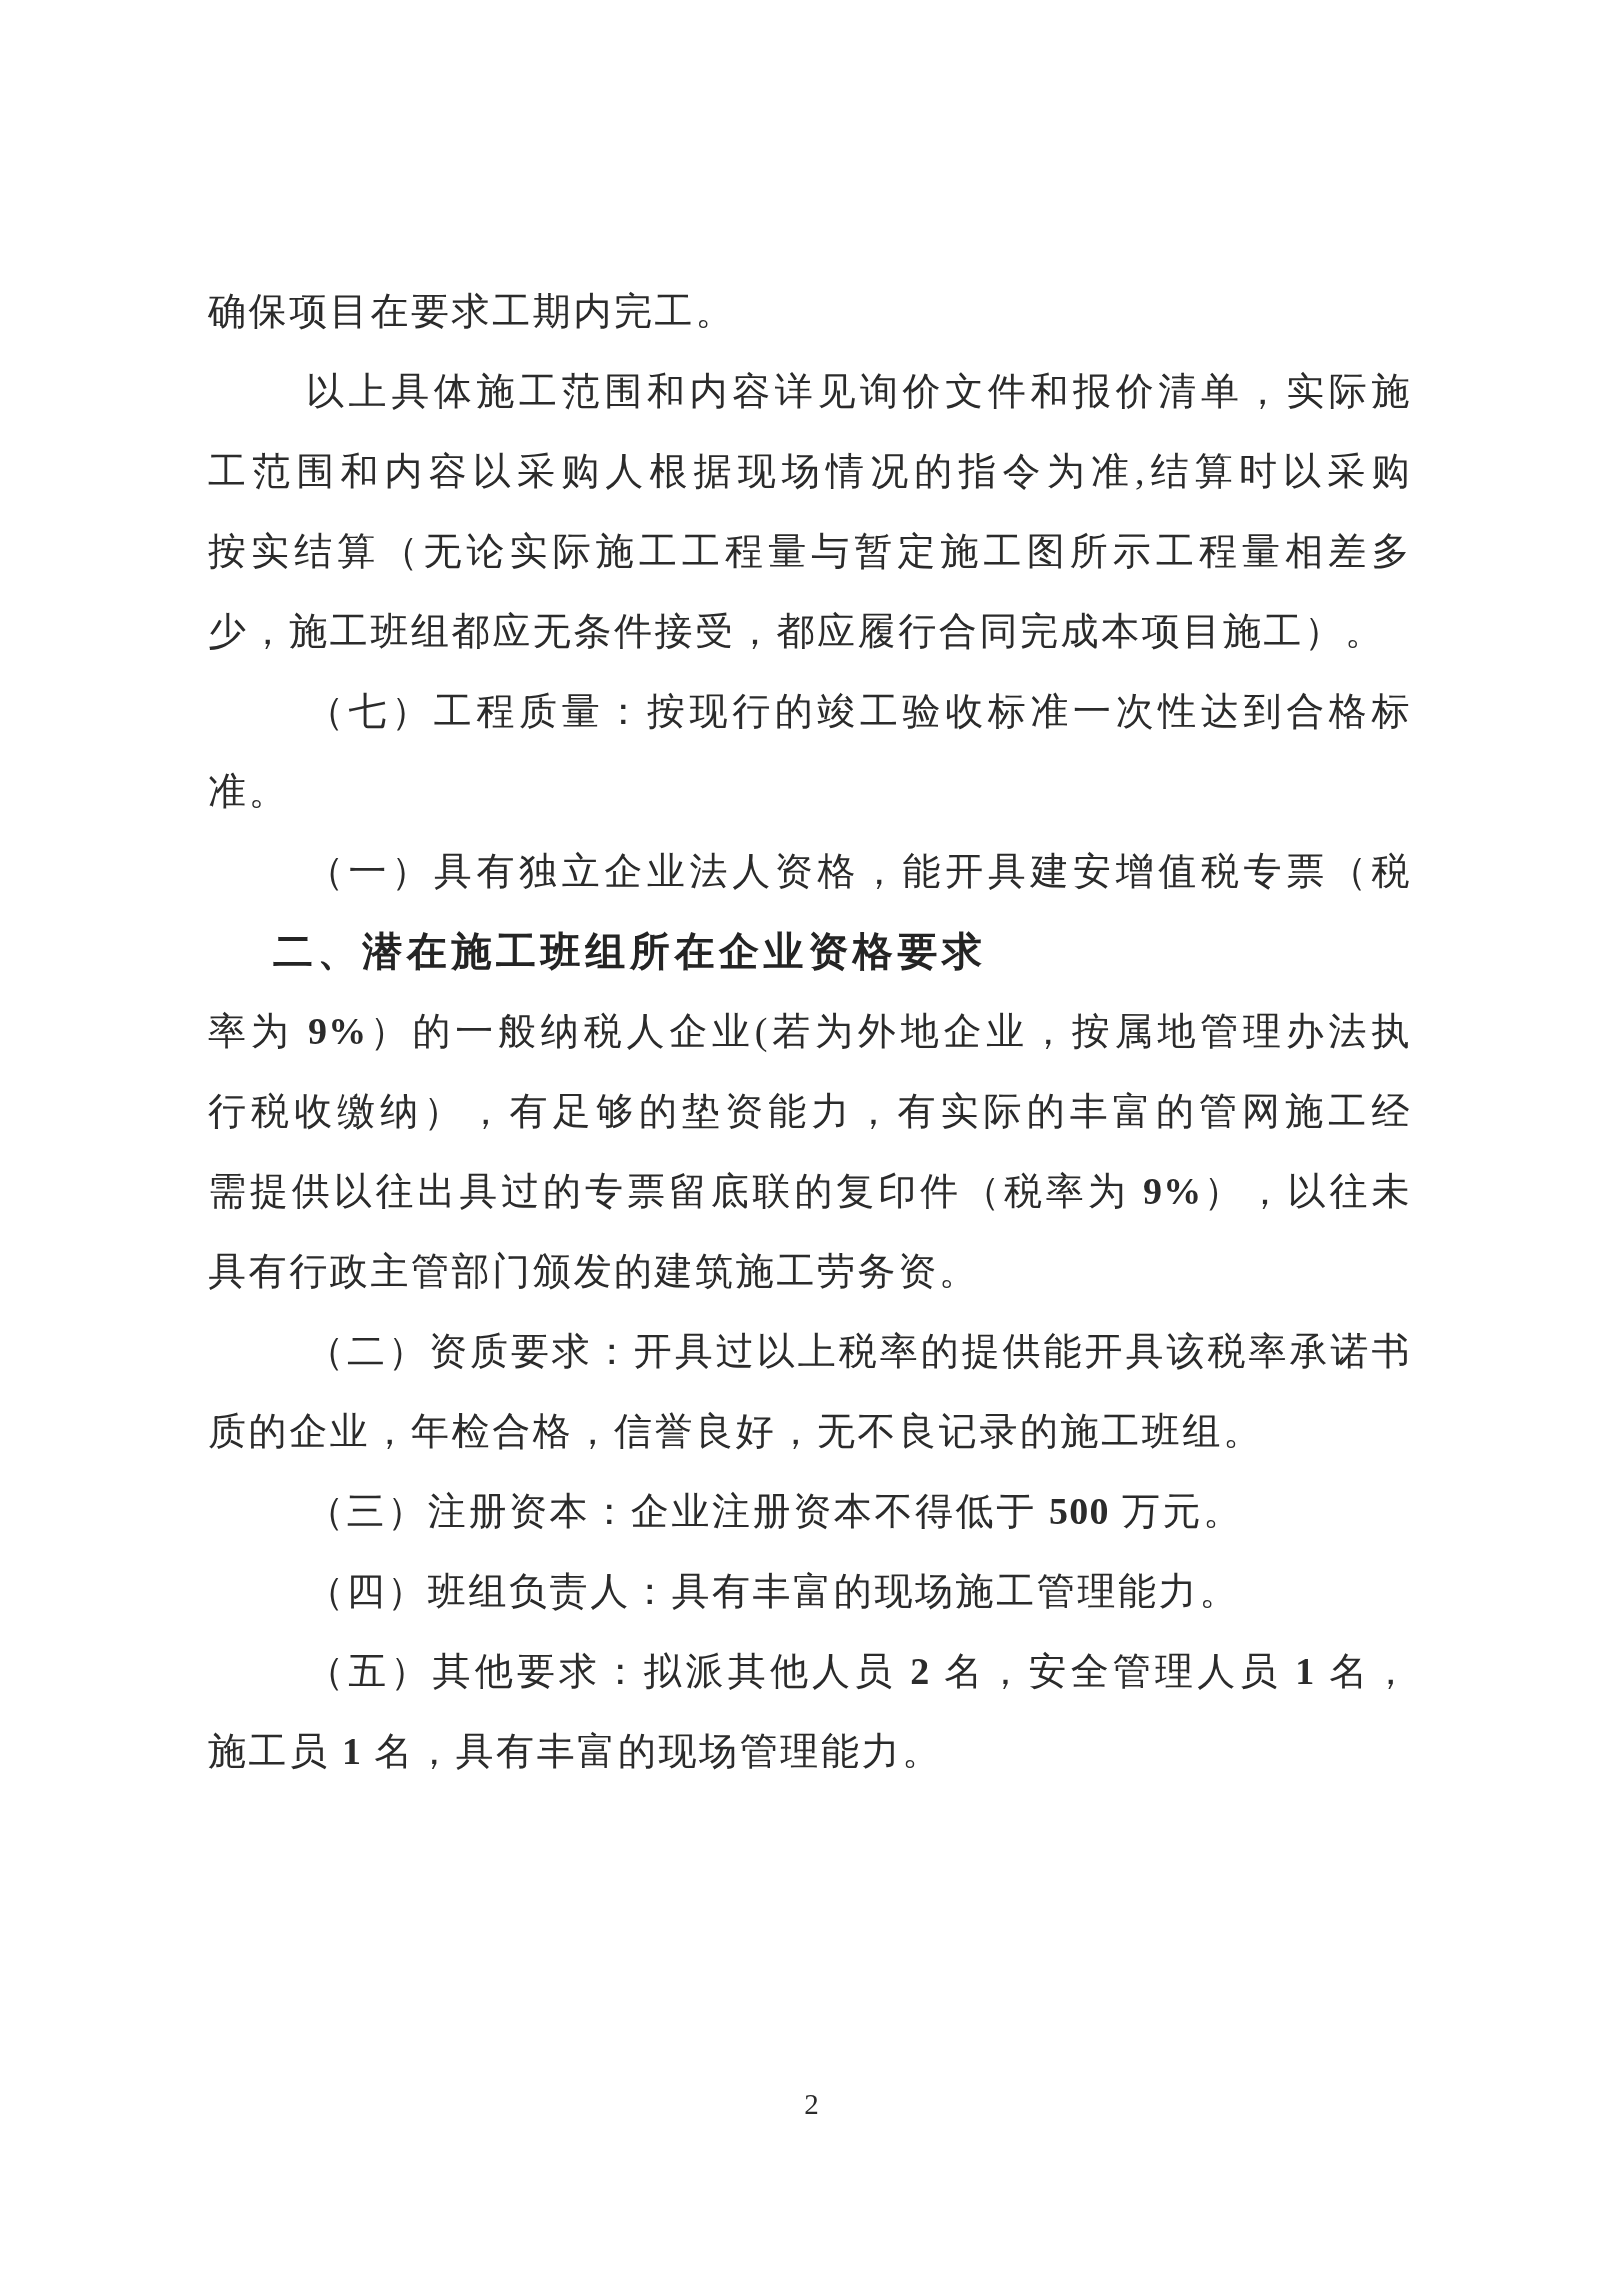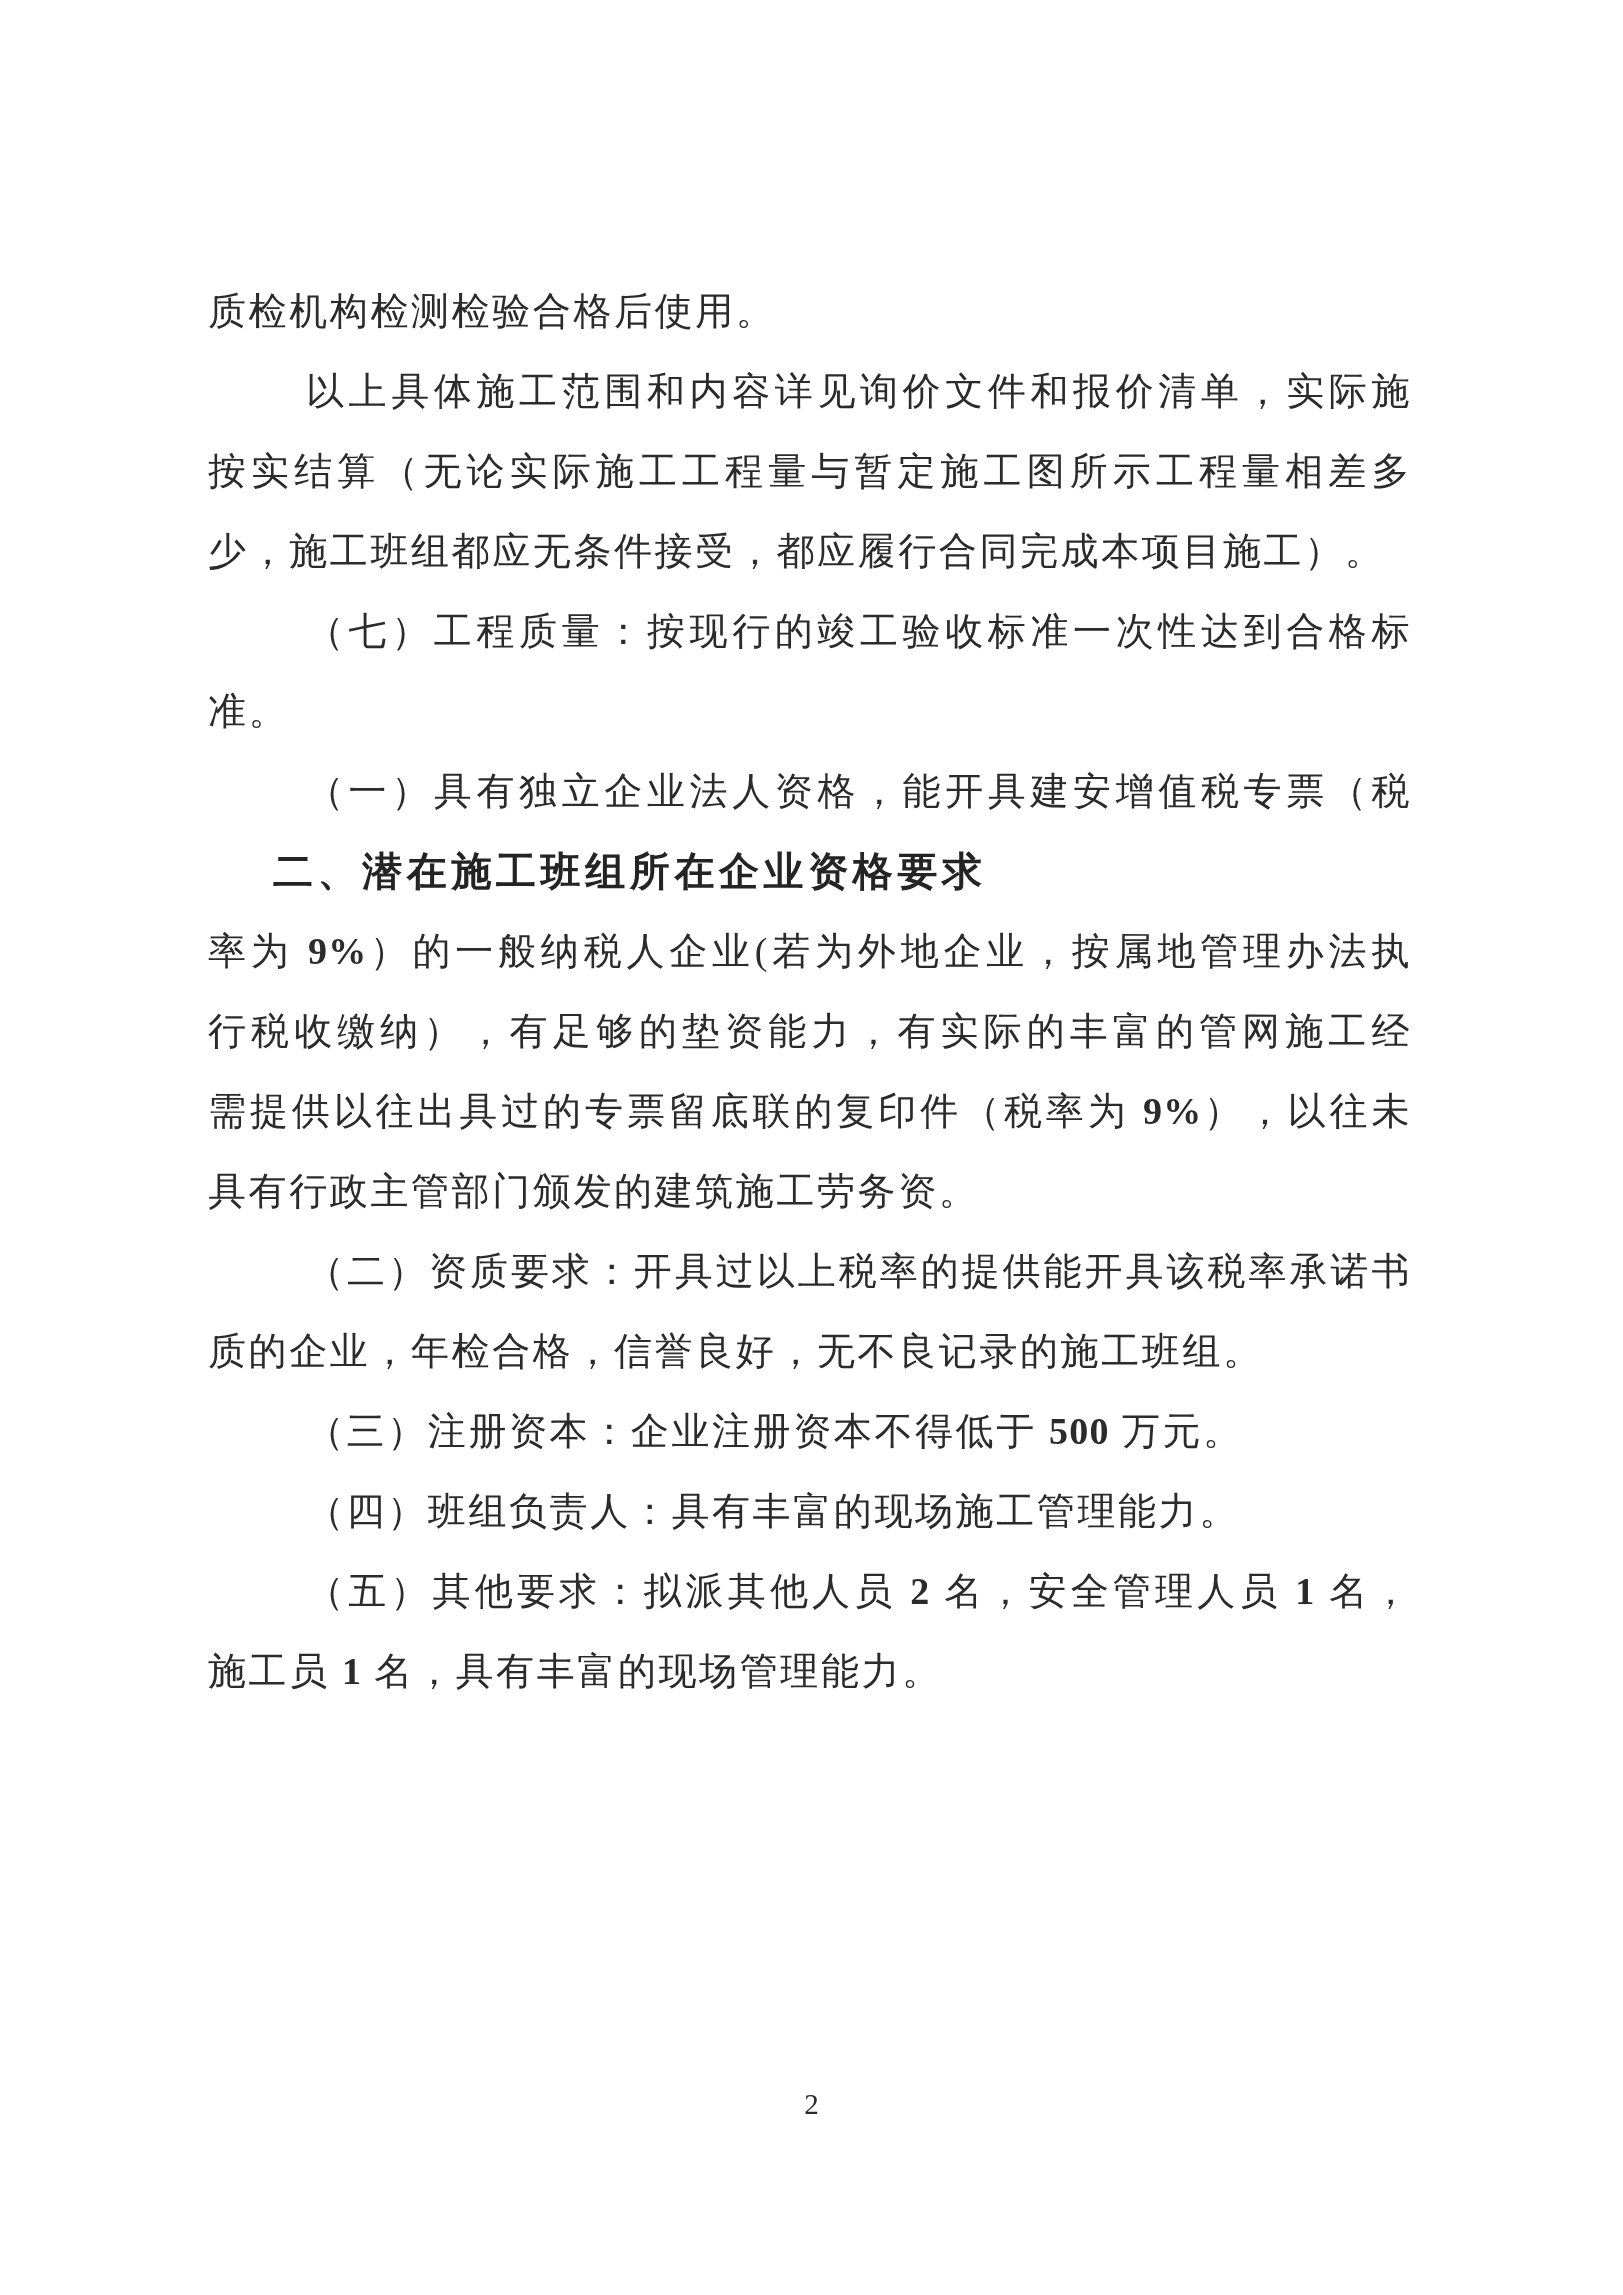--- a/index.html
+++ b/index.html
@@ -64,22 +64,23 @@
     font-size: 29px;
     color: #2b2b2b;
     font-family: "Liberation Serif", serif;
   }
 </style>
 </head>
 <body>
 
 <div class="sheet">
   <div class="text-block">
-      <div class="line plain">质检机构检测检验合格后使用。</div>
+      <div class="line plain">确保项目在要求工期内完工。</div>
       <div class="line indent-justify">以上具体施工范围和内容详见询价文件和报价清单，实际施</div>
+      <div class="line justify">工范围和内容以采购人根据现场情况的指令为准,结算时以采购</div>
       <div class="line justify">按实结算（无论实际施工工程量与暂定施工图所示工程量相差多</div>
       <div class="line plain">少，施工班组都应无条件接受，都应履行合同完成本项目施工）。</div>
       <div class="line indent-justify">（七）工程质量：按现行的竣工验收标准一次性达到合格标</div>
       <div class="line plain">准。</div>
       <div class="line indent-justify">（一）具有独立企业法人资格，能开具建安增值税专票（税</div>
       <div class="line heading">二、潜在施工班组所在企业资格要求</div>
       <div class="line justify">率为 <span class="num">9%</span>）的一般纳税人企业(若为外地企业，按属地管理办法执</div>
       <div class="line justify">行税收缴纳），有足够的垫资能力，有实际的丰富的管网施工经</div>
       <div class="line justify">需提供以往出具过的专票留底联的复印件（税率为 <span class="num">9%</span>），以往未</div>
       <div class="line plain">具有行政主管部门颁发的建筑施工劳务资。</div>

